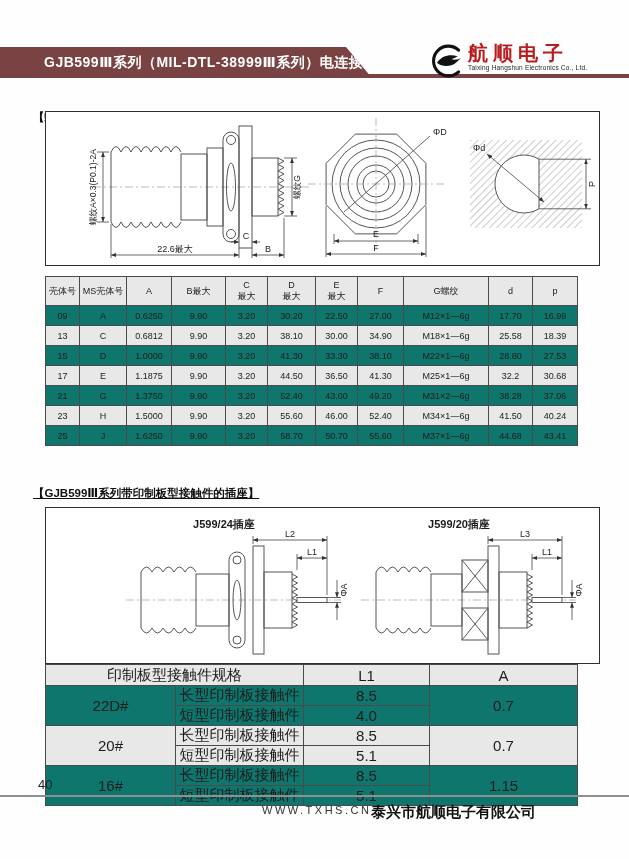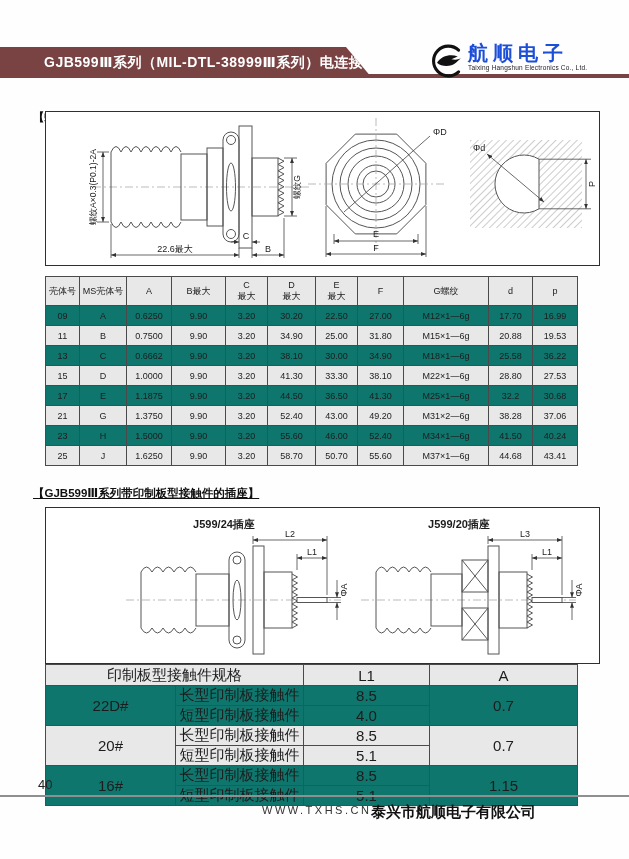--- a/index.html
+++ b/index.html
@@ -6,21 +6,21 @@
   body{width:629px;height:859px;background:#ffffff;font-family:"Liberation Sans","DejaVu Sans",sans-serif;color:#1c1c1c;}
   .page{position:relative;width:629px;height:859px;background:#fefefe;overflow:hidden;}
 
   
   .banner-strip{position:absolute;left:0;top:74px;width:629px;height:4px;background:#7a4343;}
   .banner{position:absolute;left:0;top:47px;width:372px;height:31px;background:#7a4343;
           clip-path:polygon(0 0,346px 0,372px 100%,0 100%);display:flex;align-items:center;}
   .banner-title{color:#ffffff;font-weight:bold;font-size:14px;padding-left:44px;white-space:nowrap;letter-spacing:.5px;}
   .logo{position:absolute;left:428px;top:42px;display:flex;align-items:flex-start;}
   .logo-txt{margin-left:4px;}
-  .logo-cn{font-size:20px;font-weight:bold;letter-spacing:5px;color:#1d4ed8;line-height:22px;white-space:nowrap;}
+  .logo-cn{font-size:20px;font-weight:bold;letter-spacing:5px;color:#b91c1c;line-height:22px;white-space:nowrap;}
   .logo-en{font-size:6.5px;color:#222;letter-spacing:.2px;white-space:nowrap;}
 
   .sec-label{position:absolute;left:33px;font-weight:bold;font-size:11.5px;color:#111;white-space:nowrap;}
   #sec1-label{top:94px;margin-top:16px;}
   #sec2-label{top:486px;text-decoration:underline;}
 
   .draw-box{position:absolute;left:45px;width:553px;border:1.5px solid #2f2f2f;background:#fff;}
   #box1{top:111px;height:153px;}
   #box2{top:507px;height:155px;}
   .draw-box svg{display:block;}
@@ -219,44 +219,31 @@
           <td>9.90</td>
           <td>3.20</td>
           <td>30.20</td>
           <td>22.50</td>
           <td>27.00</td>
           <td>M12×1—6g</td>
           <td>17.70</td>
           <td>16.99</td>
         </tr>
         <tr>
-          <td>11</td>
-          <td>B</td>
-          <td>0.7500</td>
-          <td>9.90</td>
-          <td>3.20</td>
-          <td>34.90</td>
-          <td>25.00</td>
-          <td>31.80</td>
-          <td>M15×1—6g</td>
-          <td>20.88</td>
-          <td>19.53</td>
-        </tr>
-        <tr>
           <td>13</td>
           <td>C</td>
-          <td>0.6662</td>
+          <td>0.6812</td>
           <td>9.90</td>
           <td>3.20</td>
           <td>38.10</td>
           <td>30.00</td>
           <td>34.90</td>
           <td>M18×1—6g</td>
           <td>25.58</td>
-          <td>36.22</td>
+          <td>18.39</td>
         </tr>
         <tr>
           <td>15</td>
           <td>D</td>
           <td>1.0000</td>
           <td>9.90</td>
           <td>3.20</td>
           <td>41.30</td>
           <td>33.30</td>
           <td>38.10</td>

